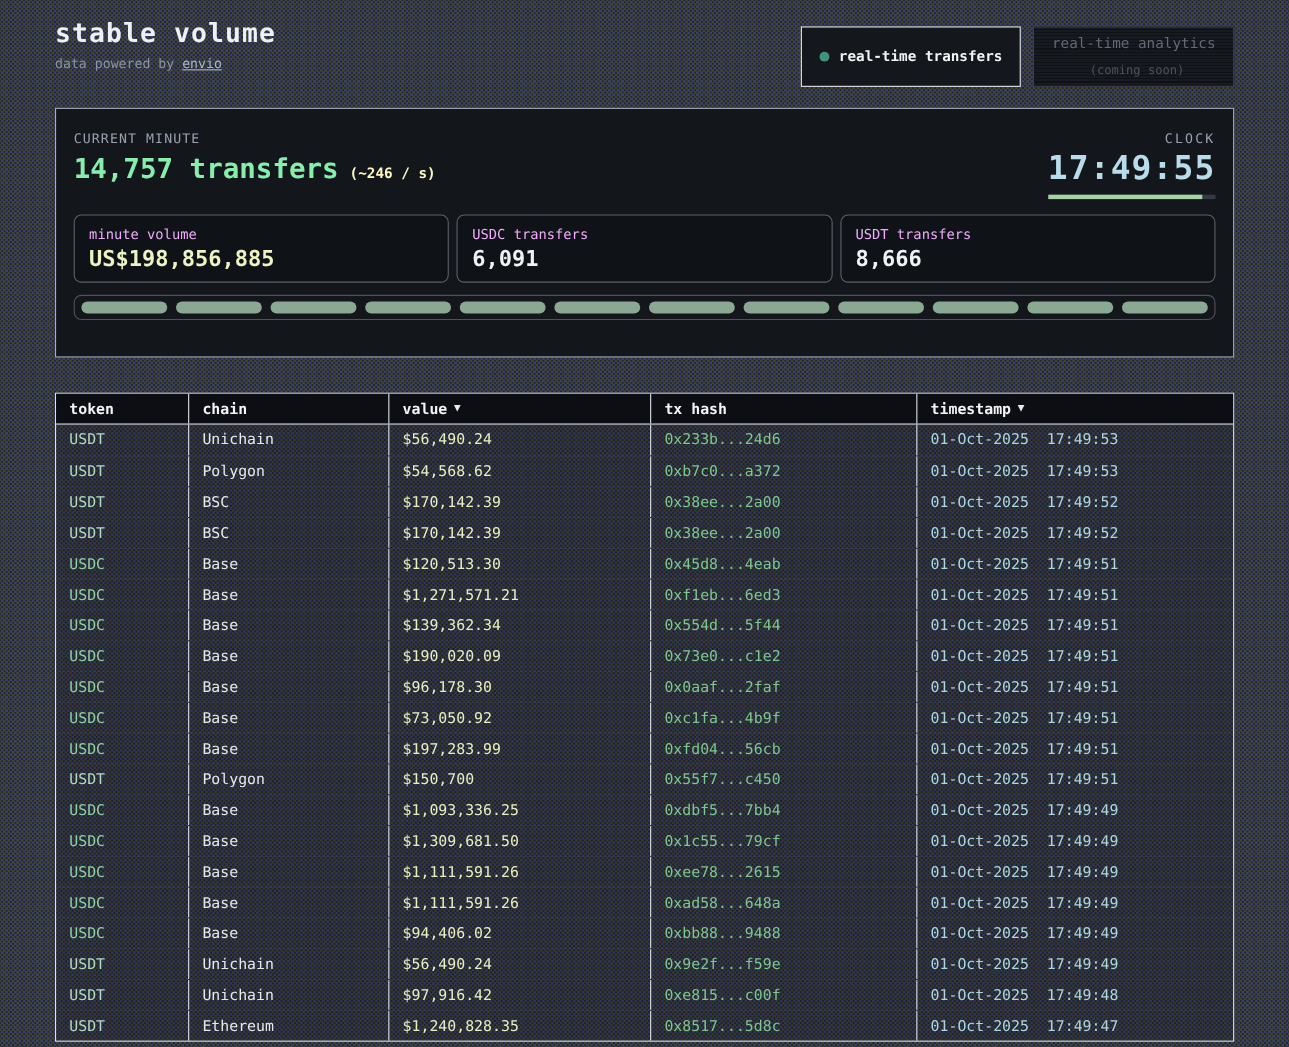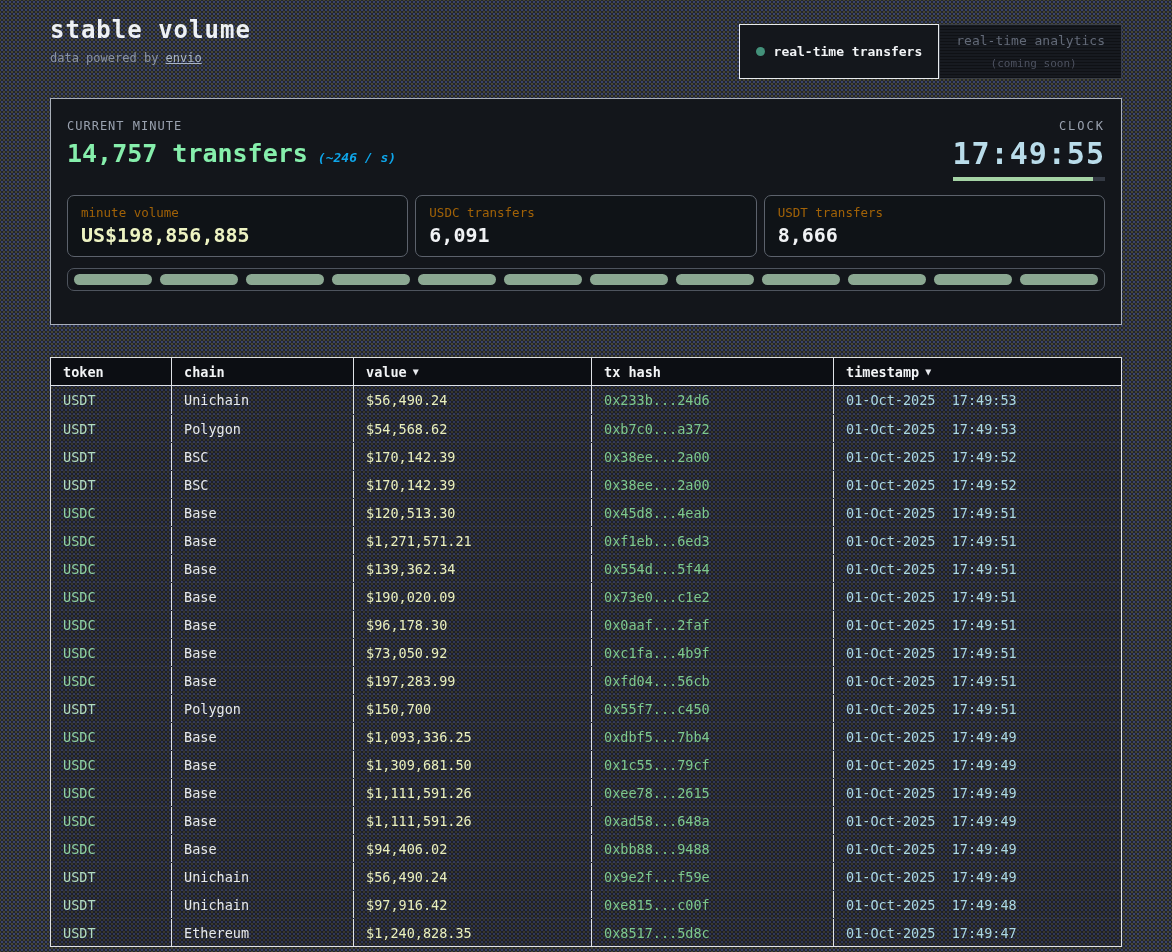--- a/index.html
+++ b/index.html
@@ -14,50 +14,50 @@
     background-position:0 0, 2px 2px;
     color:#e8eaee;
   }
   .page { padding:16px 50px 0 50px; }
 
   
   .topbar { display:flex; justify-content:space-between; align-items:flex-start; }
   .app-title { font-size:24px; font-weight:bold; color:#eef1f4; letter-spacing:1px; }
   .app-sub { margin-top:7px; font-size:12px; color:#8a93a3; }
   .app-sub a { color:#aab6c6; text-decoration:underline; cursor:pointer; }
-  .tabs { display:flex; gap:0; margin-top:8px; }
+  .tabs { display:flex; gap:11px; margin-top:8px; }
   .tab { display:flex; align-items:center; gap:9px; padding:8px 16px; font-size:13px; cursor:pointer; }
   .tab.active { border:1px solid #e8ebee; background:#14171c; color:#f2f4f6; font-weight:bold; }
   .tab .dot { width:9px; height:9px; border-radius:50%; background:var(--tab-dot,#43917a); }
   .tab.disabled {
     border:1px solid #3a3f48; color:#626977; background:#171a20;
     background-image:repeating-linear-gradient(0deg, rgba(0,0,0,0.35) 0 1px, transparent 1px 3px);
     flex-direction:column;
   }
   .tab.disabled .soon { font-size:11px; color:#4d5260; margin-left:6px; }
 
   
   .hero {
     margin-top:19px; border:1px solid #a9afb8; background:#13161b;
     padding:20px 16px 14px 16px; height:227px;
   }
   .hero-top { display:flex; justify-content:space-between; }
   .hero-label { font-size:12px; color:#9aa2b0; letter-spacing:1px; }
   .hero-count-line { margin-top:6px; display:flex; align-items:baseline; gap:10px; }
   .hero-count { font-size:25px; font-weight:bold; color:#86efac; }
-  .hero-rate { font-size:13px; font-weight:bold; color:#0ea5e9;font-style:italic; }
+  .hero-rate { font-size:13px; font-weight:bold; color:#fef9c3; }
   .clock-box { text-align:right; }
   .clock-label { font-size:12px; color:#9aa2b0; letter-spacing:2px; }
   .clock-value { margin-top:3px; font-size:30px; font-weight:600; color:var(--clock-text,#b9dcea); letter-spacing:1px; }
   .clock-track { margin-top:6px; width:152px; height:4px; background:#343a44; margin-left:auto; }
   .clock-fill { height:100%; background:var(--progress-fill,#a5d3a5); }
 
   .stat-row { display:flex; gap:7px; margin-top:14px; }
   .stat-card { flex:1; border:1px solid #5c626c; border-radius:7px; padding:9px 13px; background:rgba(10,13,18,0.35); }
-  .stat-label { font-size:12.5px; color:#a16207; }
+  .stat-label { font-size:12.5px; color:#f0abfc; }
   .stat-value { margin-top:3px; font-size:20px; font-weight:bold; color:#f0f2f4; }
   .stat-value.volume { color:var(--volume-text,#edf3c2); }
 
   .seg-bar { margin-top:11px; border:1px solid #4e545e; border-radius:7px; padding:5px 6px; display:flex; gap:8px; }
   .seg { flex:1; height:11px; border-radius:6px; background:var(--segment-fill,#96b59c); opacity:0.92; }
 
   
   .ttable { margin-top:32px; border:1px solid #dfe2e6; background:rgba(14,17,26,0.25); }
   .trow { display:grid; grid-template-columns:121px 182px 238px 242px 1fr; height:28px; }
   .trow.head { background:#0c0e13; border-bottom:1px solid #dfe2e6; }

